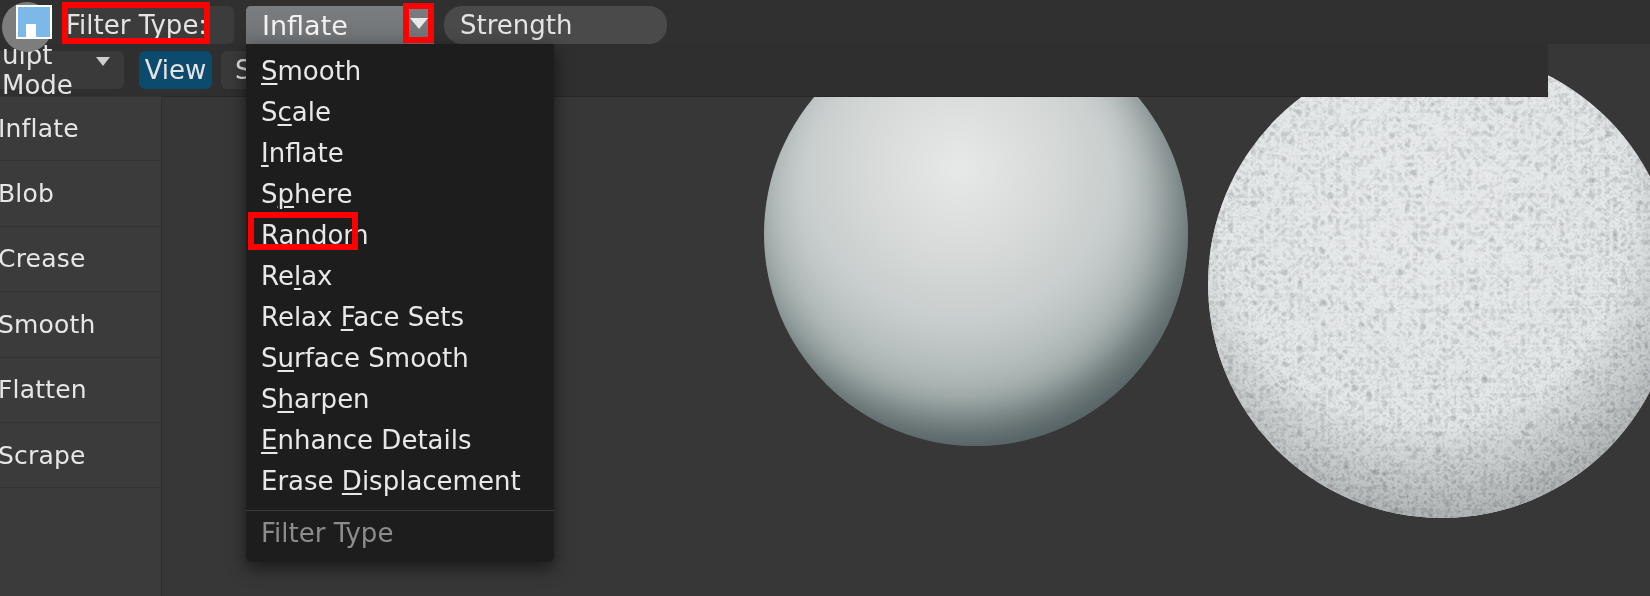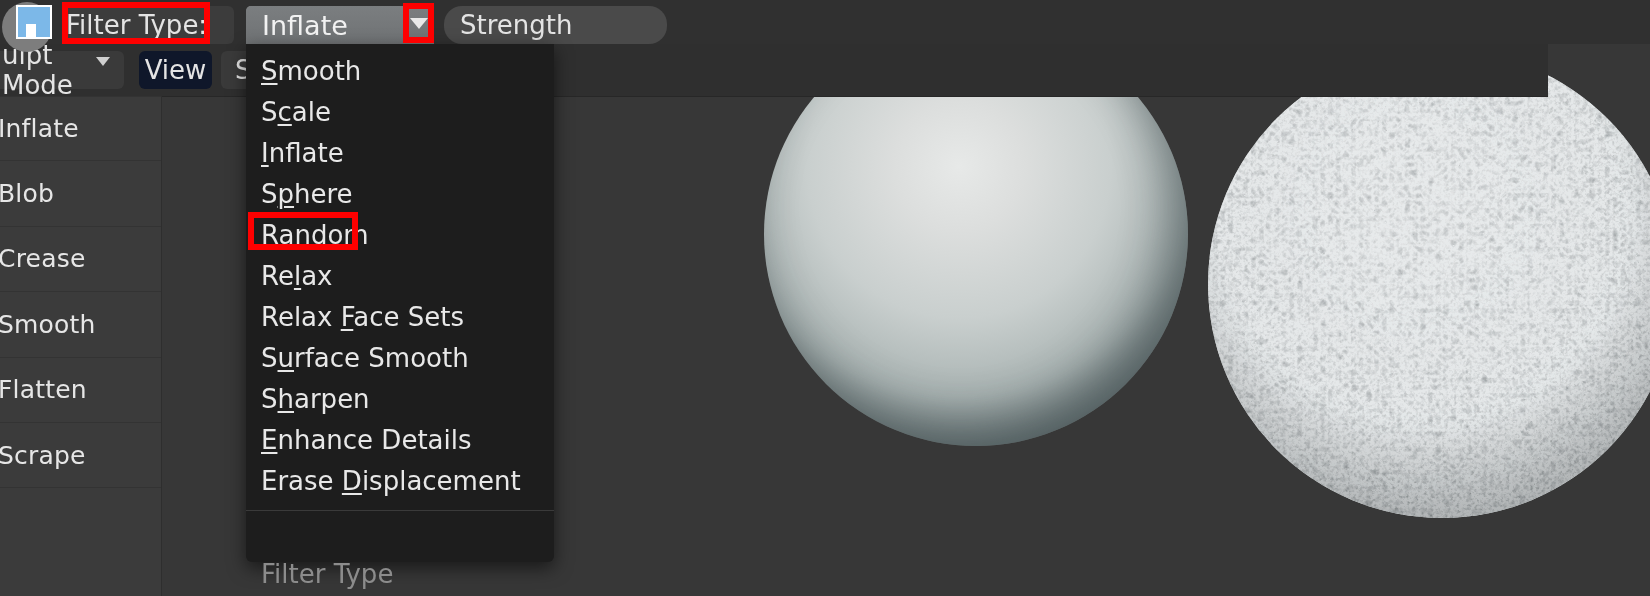--- a/index.html
+++ b/index.html
@@ -220,21 +220,20 @@
     height: 1px;
     background: #3a3a3a;
     margin: 9px 0 0 0;
   }
   .menu-footer {
     height: 44px;
     display: flex; align-items: center;
     padding-left: 15px;
     color: #8c8c8c;
     font-size: 26px;
-    margin-top: 41px;
   }
 </style>
 </head>
 <body>
 
 <div id="root">
 
   <div id="viewport">
     <div class="sphere-smooth"></div>
     <div class="sphere-noisy">
@@ -262,21 +261,21 @@
     </div>
   </div>
 
   <div id="menubar">
     <div class="btn" style="left:-14px; top:7px; width:138px; height:38px; background:#3a3a3a; border-radius:6px;">
       <span>ulpt Mode</span>
       <span style="position:absolute; right:14px; top:15px;">
         <span class="chev-sm"></span>
       </span>
     </div>
-    <div class="btn" style="left:139px; top:7px; width:73px; height:38px; background:#0f172a; border-radius:6px; justify-content:center; padding:0;">
+    <div class="btn" style="left:139px; top:7px; width:73px; height:38px; background:#0c4a6e; border-radius:6px; justify-content:center; padding:0;">
       <span>View</span>
     </div>
     <div class="btn" style="left:221px; top:7px; width:120px; height:38px; background:#3a3a3a; border-radius:6px; padding:0 0 0 14px;">
       <span>Sc</span>
     </div>
     <div class="btn" style="left:348px; top:7px; width:90px; height:38px; color:#4a4a4a; padding:0;">
       <span>ask</span>
     </div>
     <div class="btn" style="left:386px; top:7px; width:160px; height:38px; color:#4a4a4a; padding:0;">
       <span>Face Sets</span>

